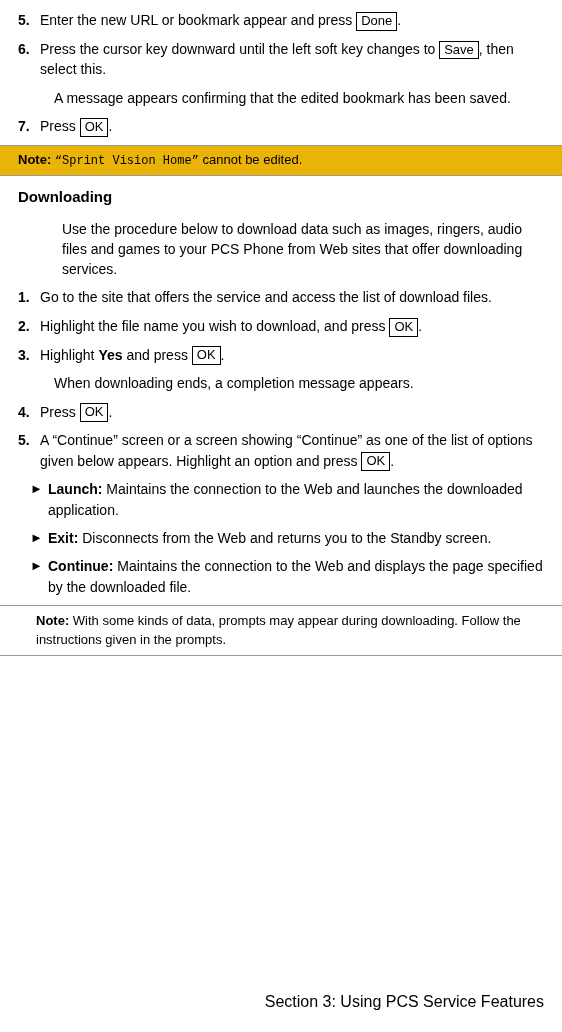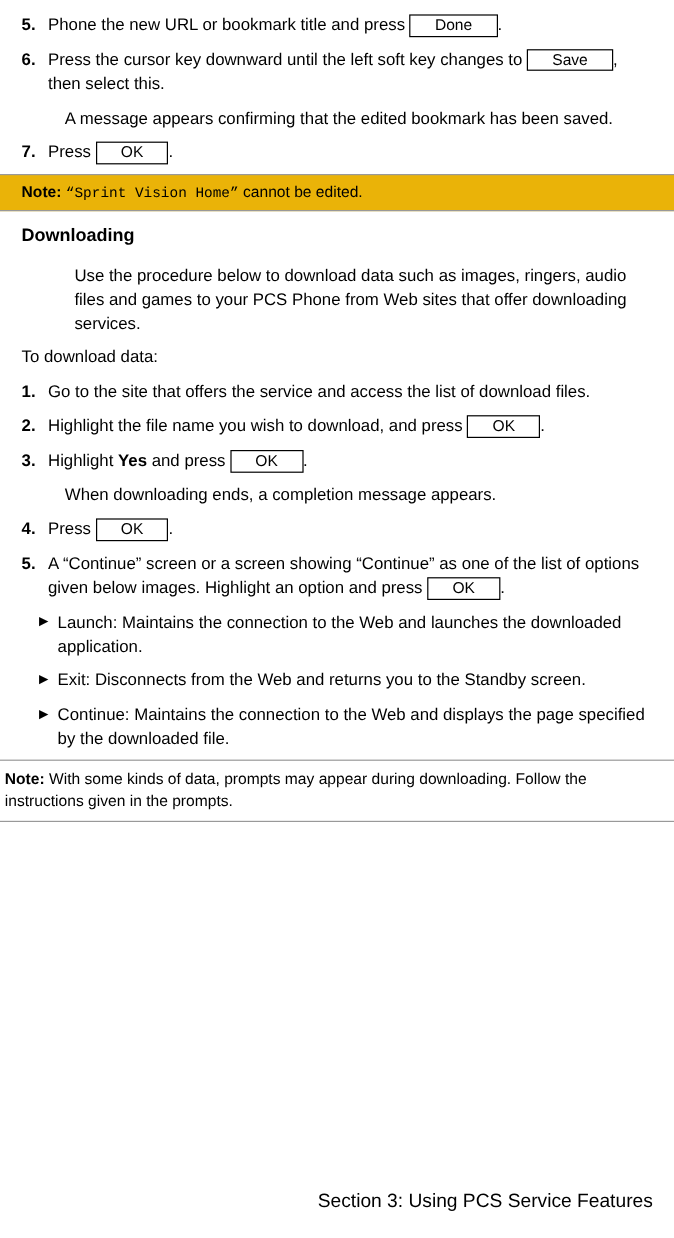--- a/index.html
+++ b/index.html
@@ -42,21 +42,21 @@
       flex-shrink: 0;
     }
 
     .numbered-item .text {
       flex: 1;
     }
 
     .inline-box {
       display: inline-block;
       border: 1px solid #000;
-      padding: 0px 20px;
+      padding: 0px 4px;
       font-size: 13px;
       line-height: 1.3;
       vertical-align: middle;
     }
 
     .sub-text {
       margin-left: 36px;
       margin-bottom: 8px;
       line-height: 1.45;
     }
@@ -97,27 +97,27 @@
       flex-shrink: 0;
       font-size: 13px;
       padding-top: 1px;
     }
 
     .bullet-item .text {
       flex: 1;
     }
 
     .bullet-item .text b {
-      font-weight: normal;
+      font-weight: bold;
     }
 
     .bottom-note-bar {
       border-top: 1px solid #999;
       border-bottom: 1px solid #999;
-      padding: 6px 4px;
+      padding: 6px 36px;
       font-size: 13px;
       line-height: 1.45;
       margin-top: 4px;
     }
 
     .bottom-note-bar .note-label {
       font-weight: bold;
     }
 
     .footer {
@@ -137,21 +137,21 @@
 </head>
 <body>
 
 <div class="page-container">
 
   <div class="content-area">
 
     <div class="numbered-item">
       <span class="num">5.</span>
       <span class="text">
-        <span>Phone the new URL or bookmark title and press </span><span class="inline-box">Done</span><span>.</span>
+        <span>Enter the new URL or bookmark appear and press </span><span class="inline-box">Done</span><span>.</span>
       </span>
     </div>
 
     <div class="numbered-item">
       <span class="num">6.</span>
       <span class="text">
         <span>Press the cursor key downward until the left soft key changes to </span><span class="inline-box">Save</span><span>, then select this.</span>
       </span>
     </div>
 
@@ -171,21 +171,20 @@
     <span class="mono">“Sprint Vision Home”</span>
     <span> cannot be edited.</span>
   </div>
 
   <div class="section-header">Downloading</div>
 
   <div class="content-area">
 
     <p style="margin-bottom:8px; line-height:1.45;margin-left:44px;">Use the procedure below to download data such as images, ringers, audio files and games to your PCS Phone from Web sites that offer downloading services.</p>
 
-    <p style="margin-bottom:8px; line-height:1.45;">To download data:</p>
 
     <div class="numbered-item">
       <span class="num">1.</span>
       <span class="text">Go to the site that offers the service and access the list of download files.</span>
     </div>
 
     <div class="numbered-item">
       <span class="num">2.</span>
       <span class="text">
         <span>Highlight the file name you wish to download, and press </span><span class="inline-box">OK</span><span>.</span>
@@ -204,21 +203,21 @@
     <div class="numbered-item">
       <span class="num">4.</span>
       <span class="text">
         <span>Press </span><span class="inline-box">OK</span><span>.</span>
       </span>
     </div>
 
     <div class="numbered-item">
       <span class="num">5.</span>
       <span class="text">
-        <span>A “Continue” screen or a screen showing “Continue” as one of the list of options given below images. Highlight an option and press </span><span class="inline-box">OK</span><span>.</span>
+        <span>A “Continue” screen or a screen showing “Continue” as one of the list of options given below appears. Highlight an option and press </span><span class="inline-box">OK</span><span>.</span>
       </span>
     </div>
 
     <div class="bullet-item">
       <span class="arrow">►</span>
       <span class="text">
         <b>Launch:</b><span> Maintains the connection to the Web and launches the downloaded application.</span>
       </span>
     </div>
 

